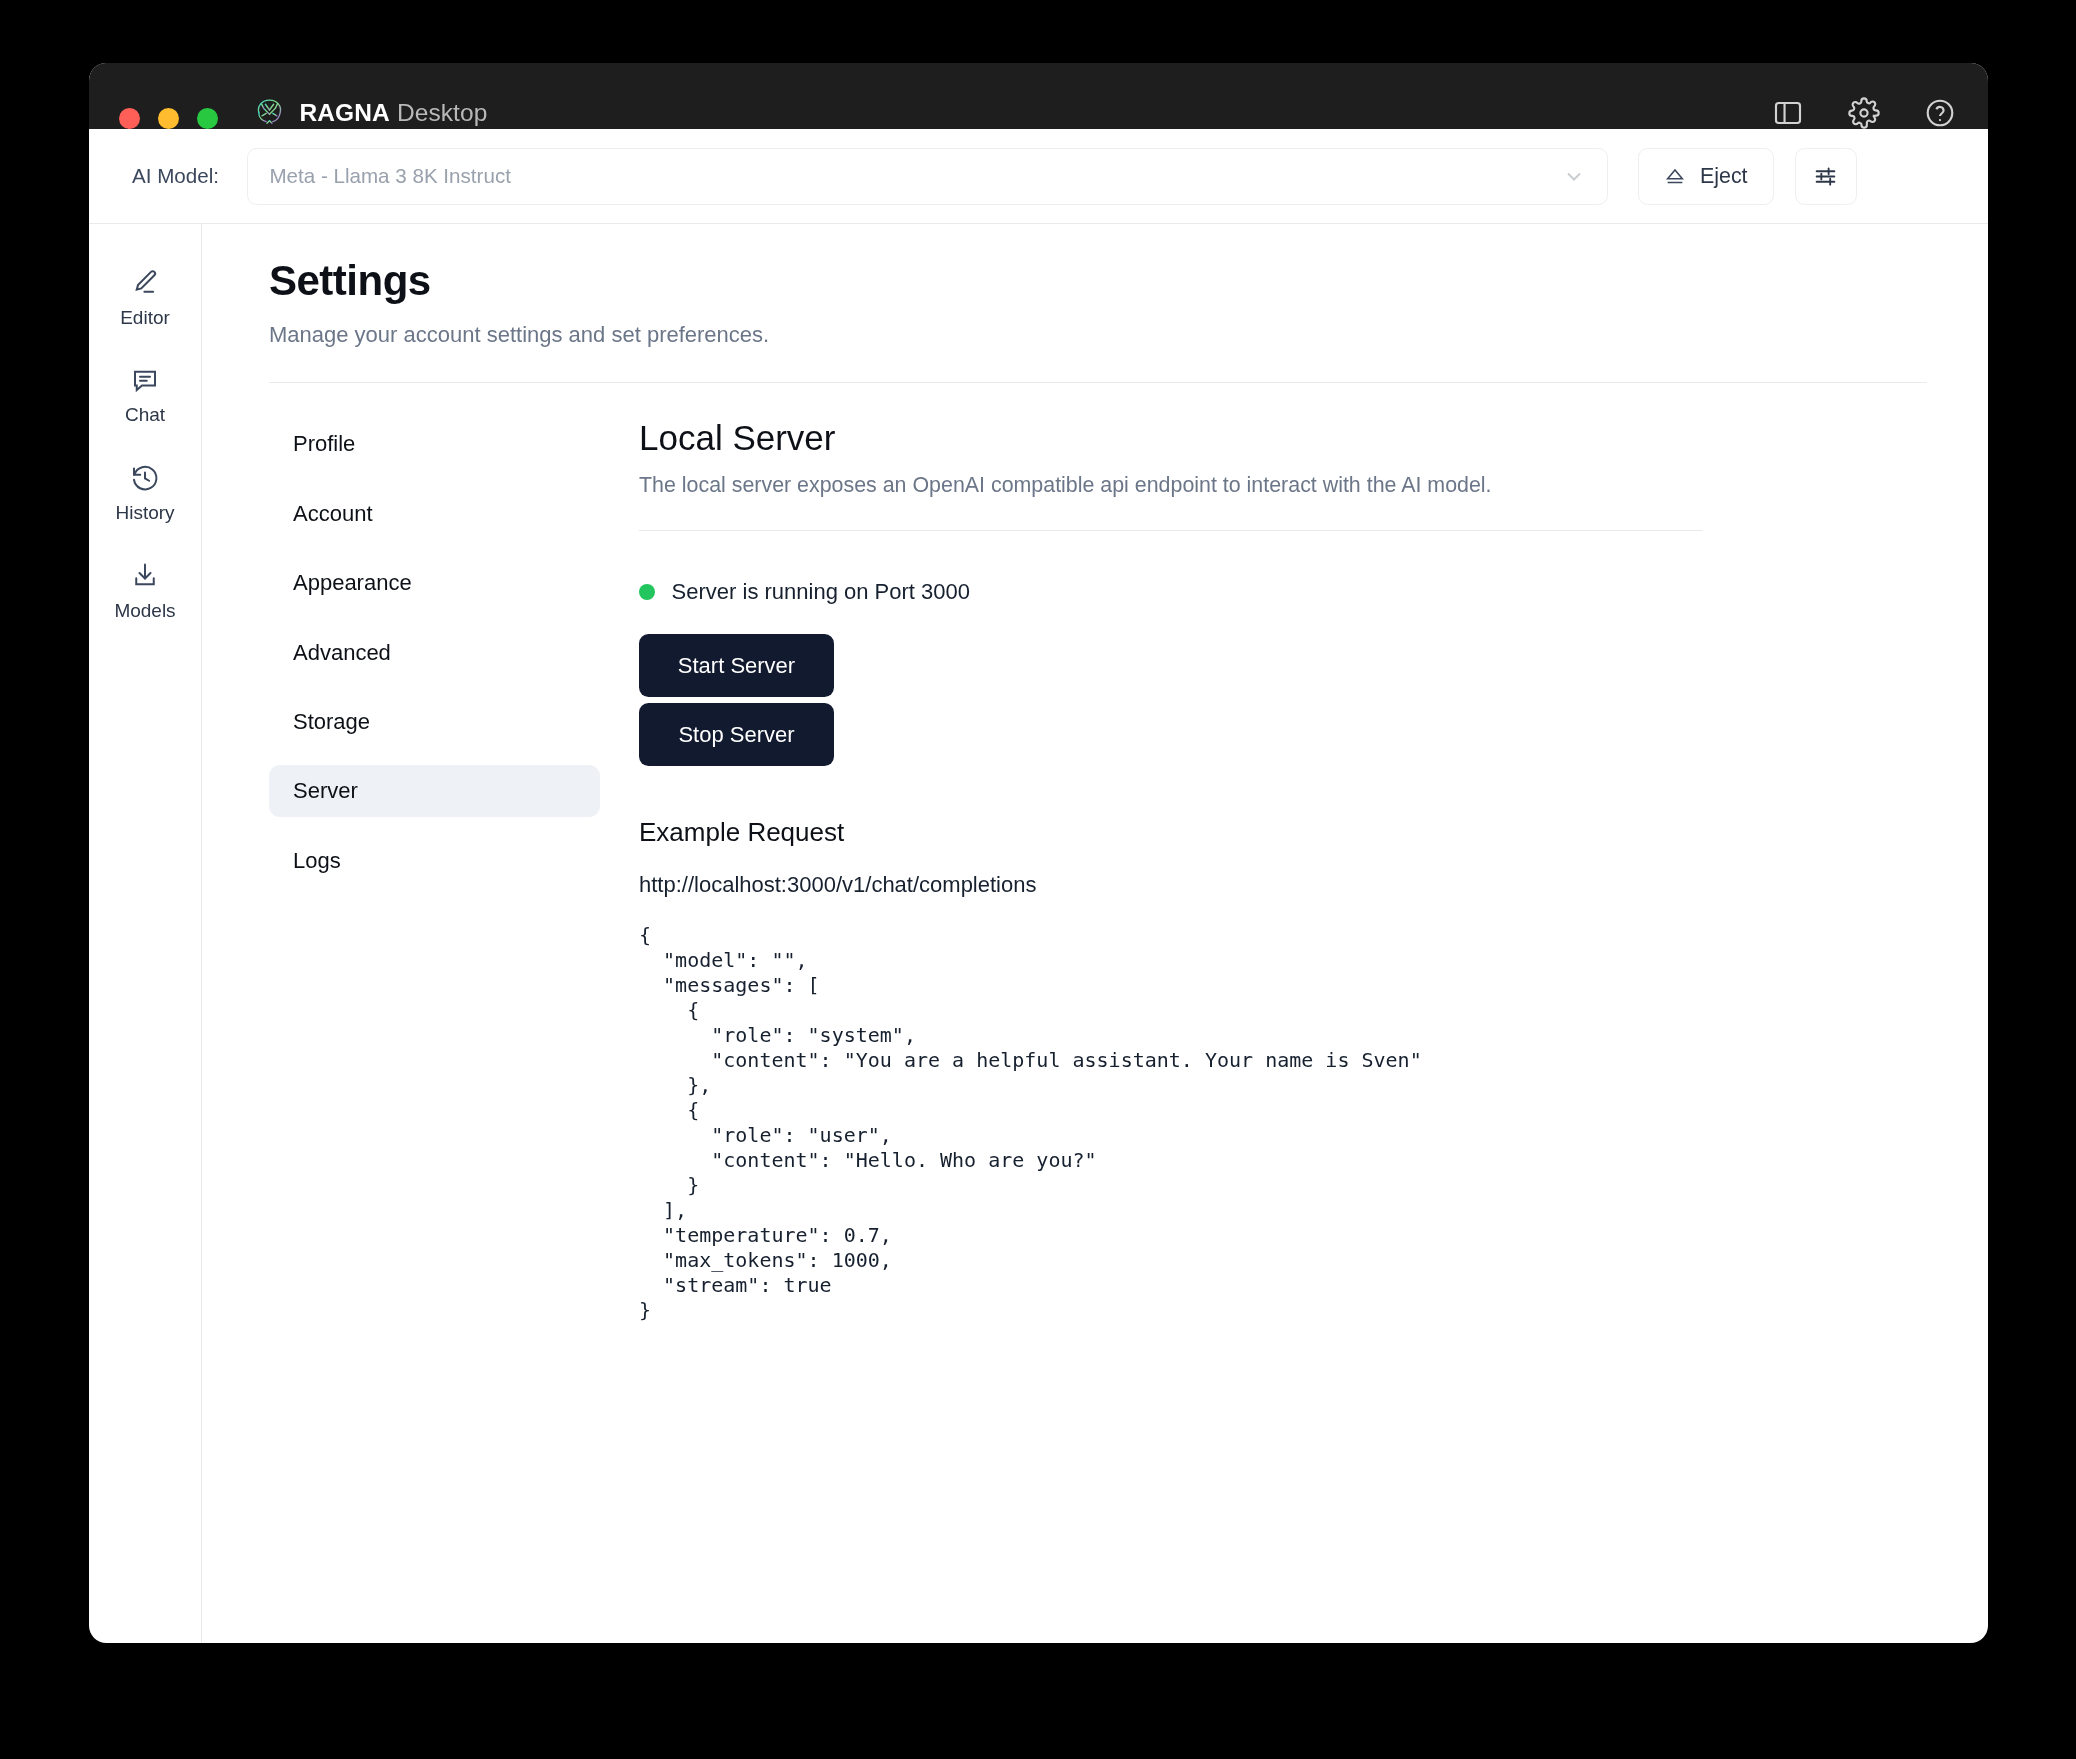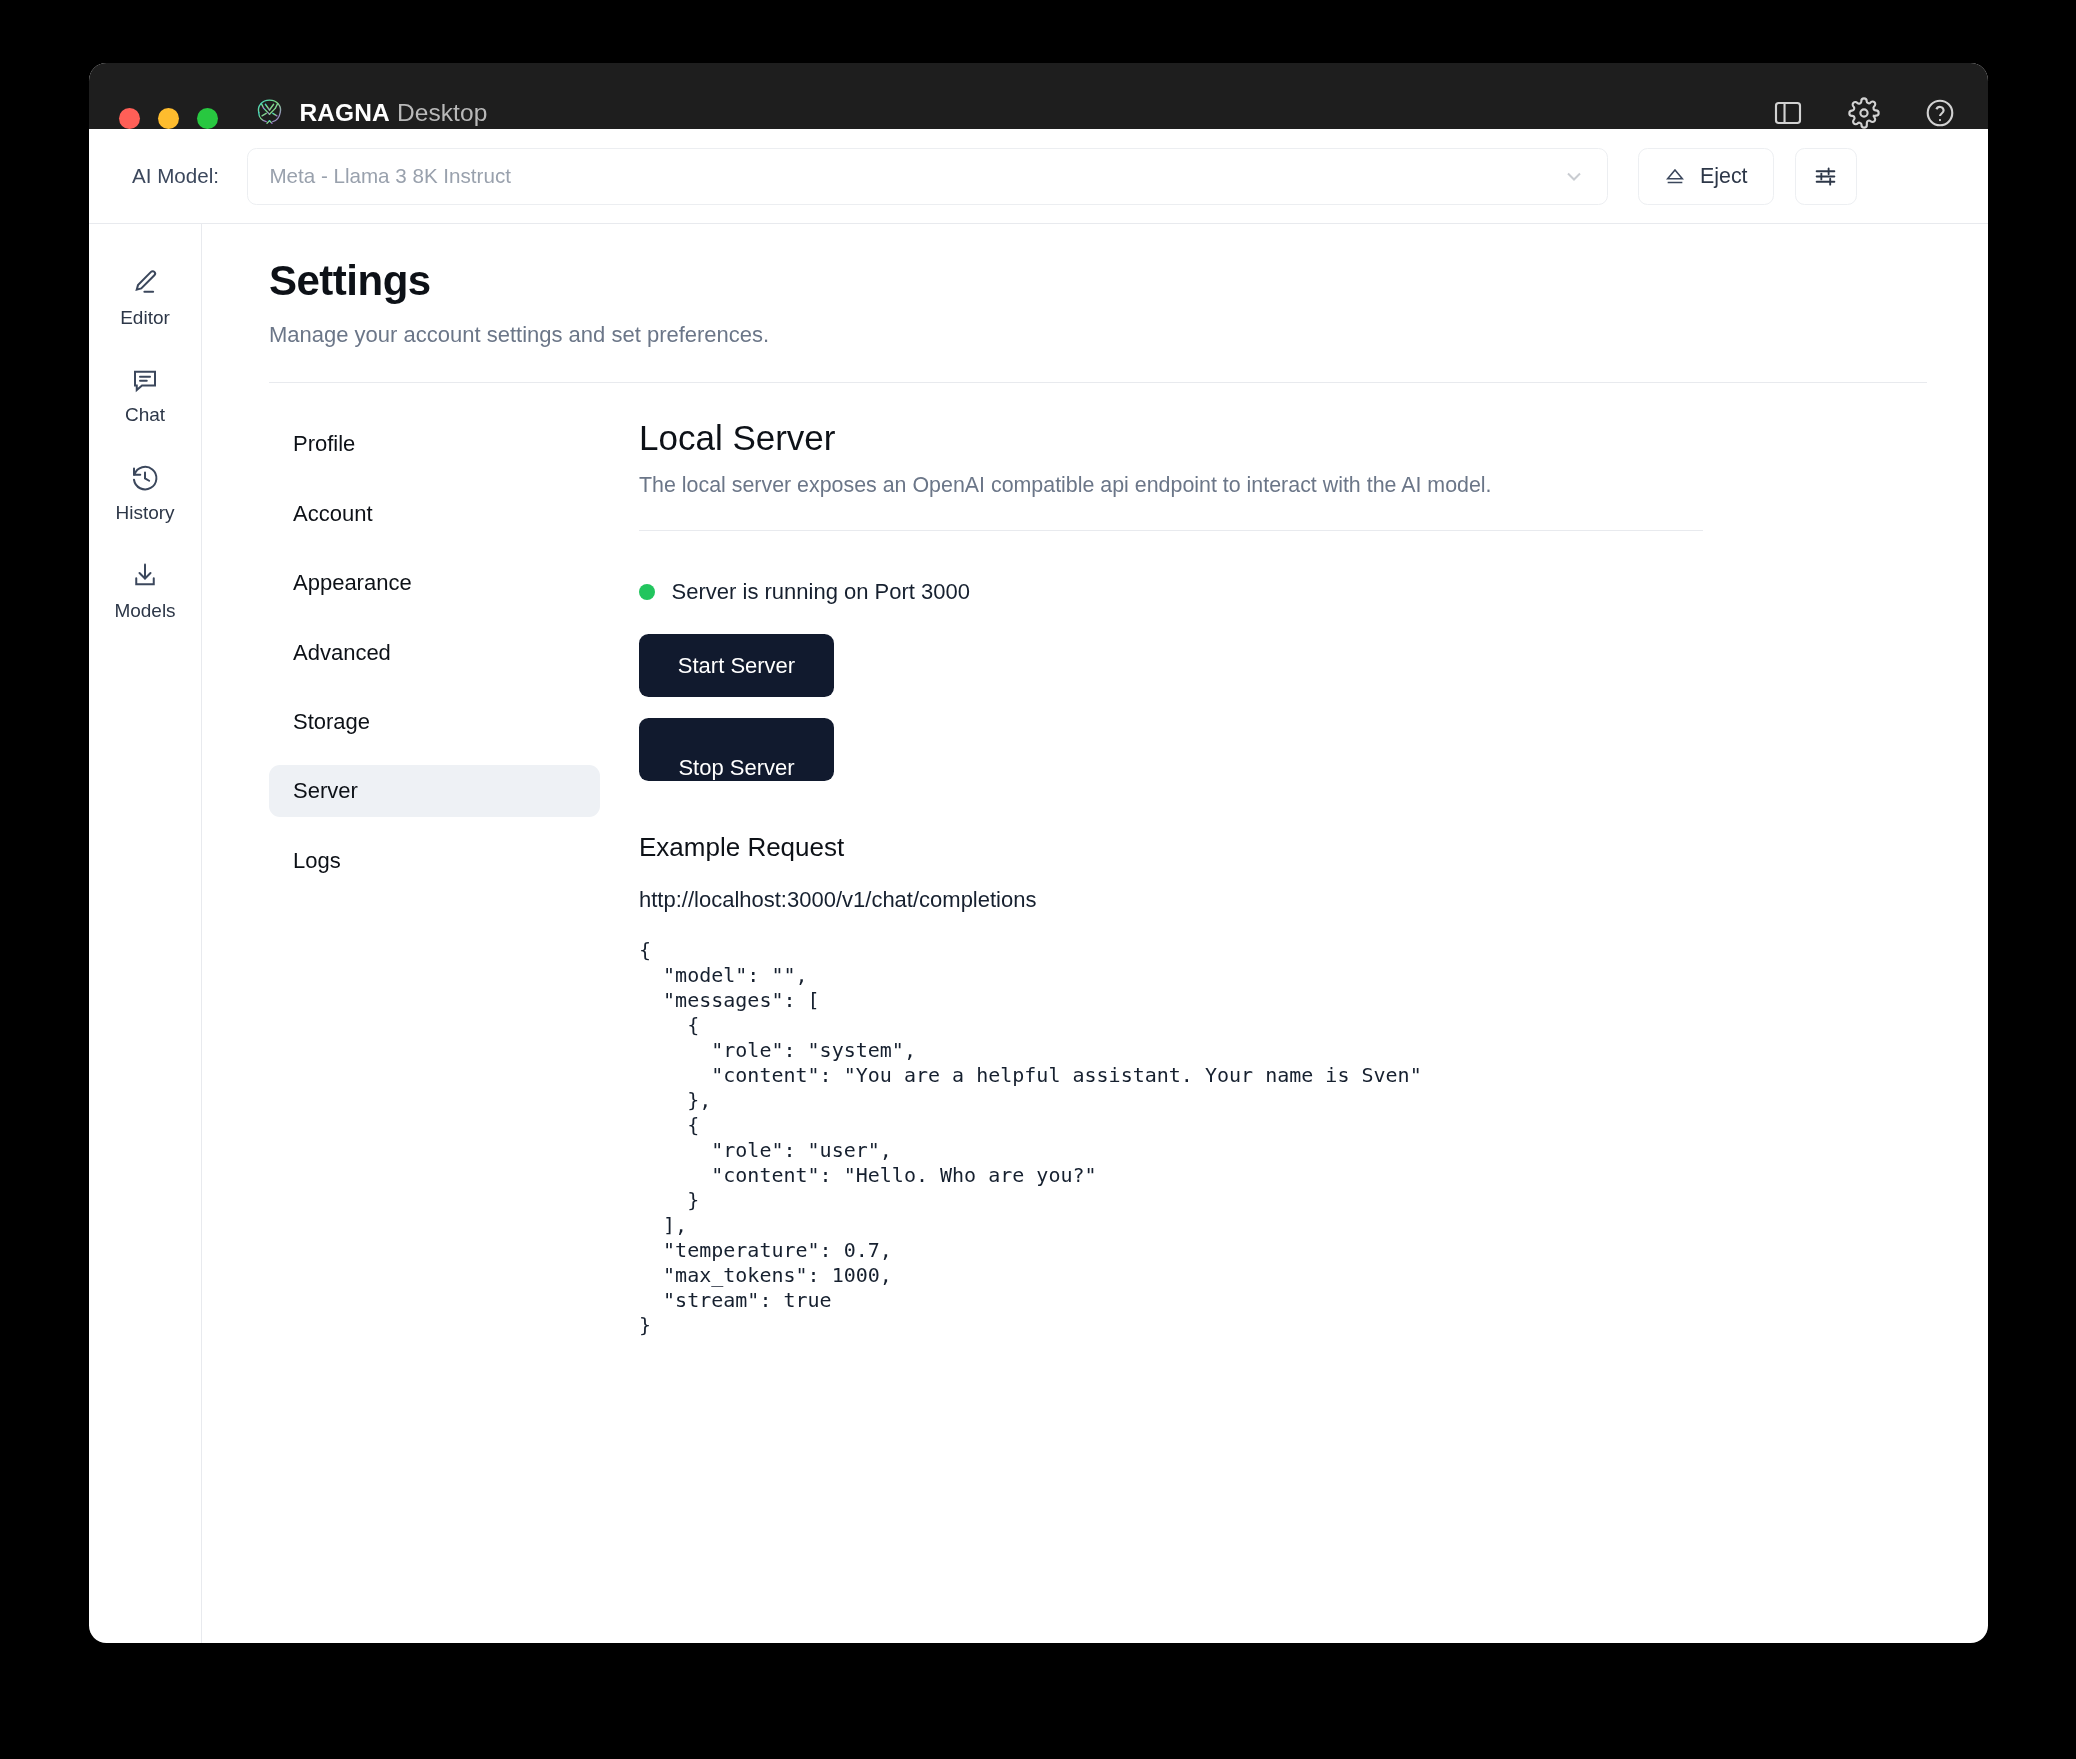--- a/index.html
+++ b/index.html
@@ -135,21 +135,21 @@
   .status-dot { width: 16px; height: 16px; border-radius: 50%; background: #22c55e; flex: 0 0 16px; }
   .status-text { font-size: 22px; color: #16202f; }
 
   .btn-dark {
     margin-top: 29px;
     width: 195px; height: 63px;
     background: #111a2e; border: none; border-radius: 9.5px;
     color: #ffffff; font-size: 22px; font-family: "Liberation Sans", sans-serif;
     cursor: pointer; display: flex; align-items: center; justify-content: center;
   }
-  .btn-dark + .btn-dark { margin-top: 21px; align-items: flex-end; }
+  .btn-dark + .btn-dark { margin-top: 6px; }
 
   .ex-title { margin-top: 51px; font-size: 26px; color: #0d1117; }
   .ex-url { margin-top: 24px; font-size: 22px; color: #16202f; }
   .code {
     margin-top: 24.5px;
     font-family: "DejaVu Sans Mono", monospace;
     font-size: 20px; line-height: 25px; color: #16202f;
     white-space: pre;
   }
 </style>

